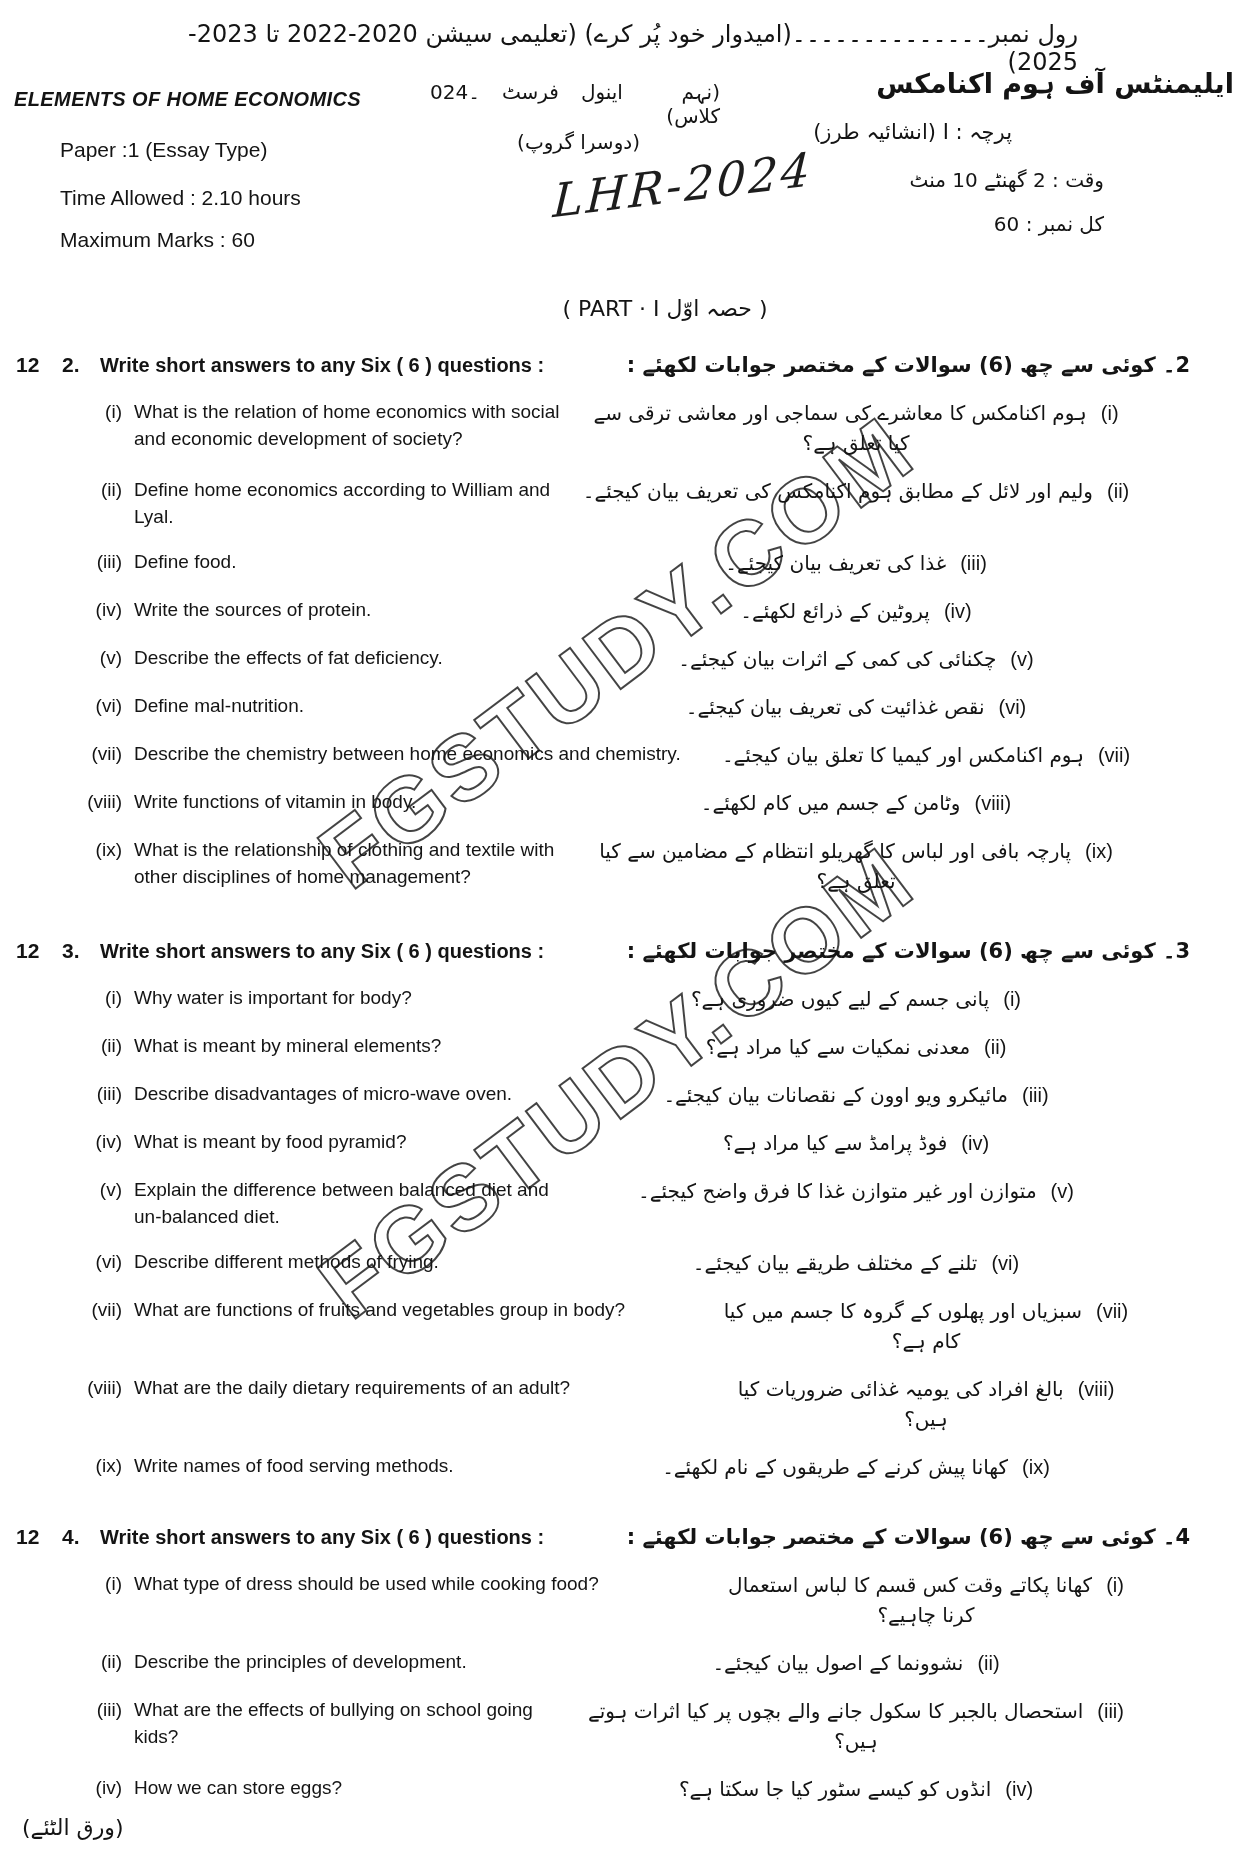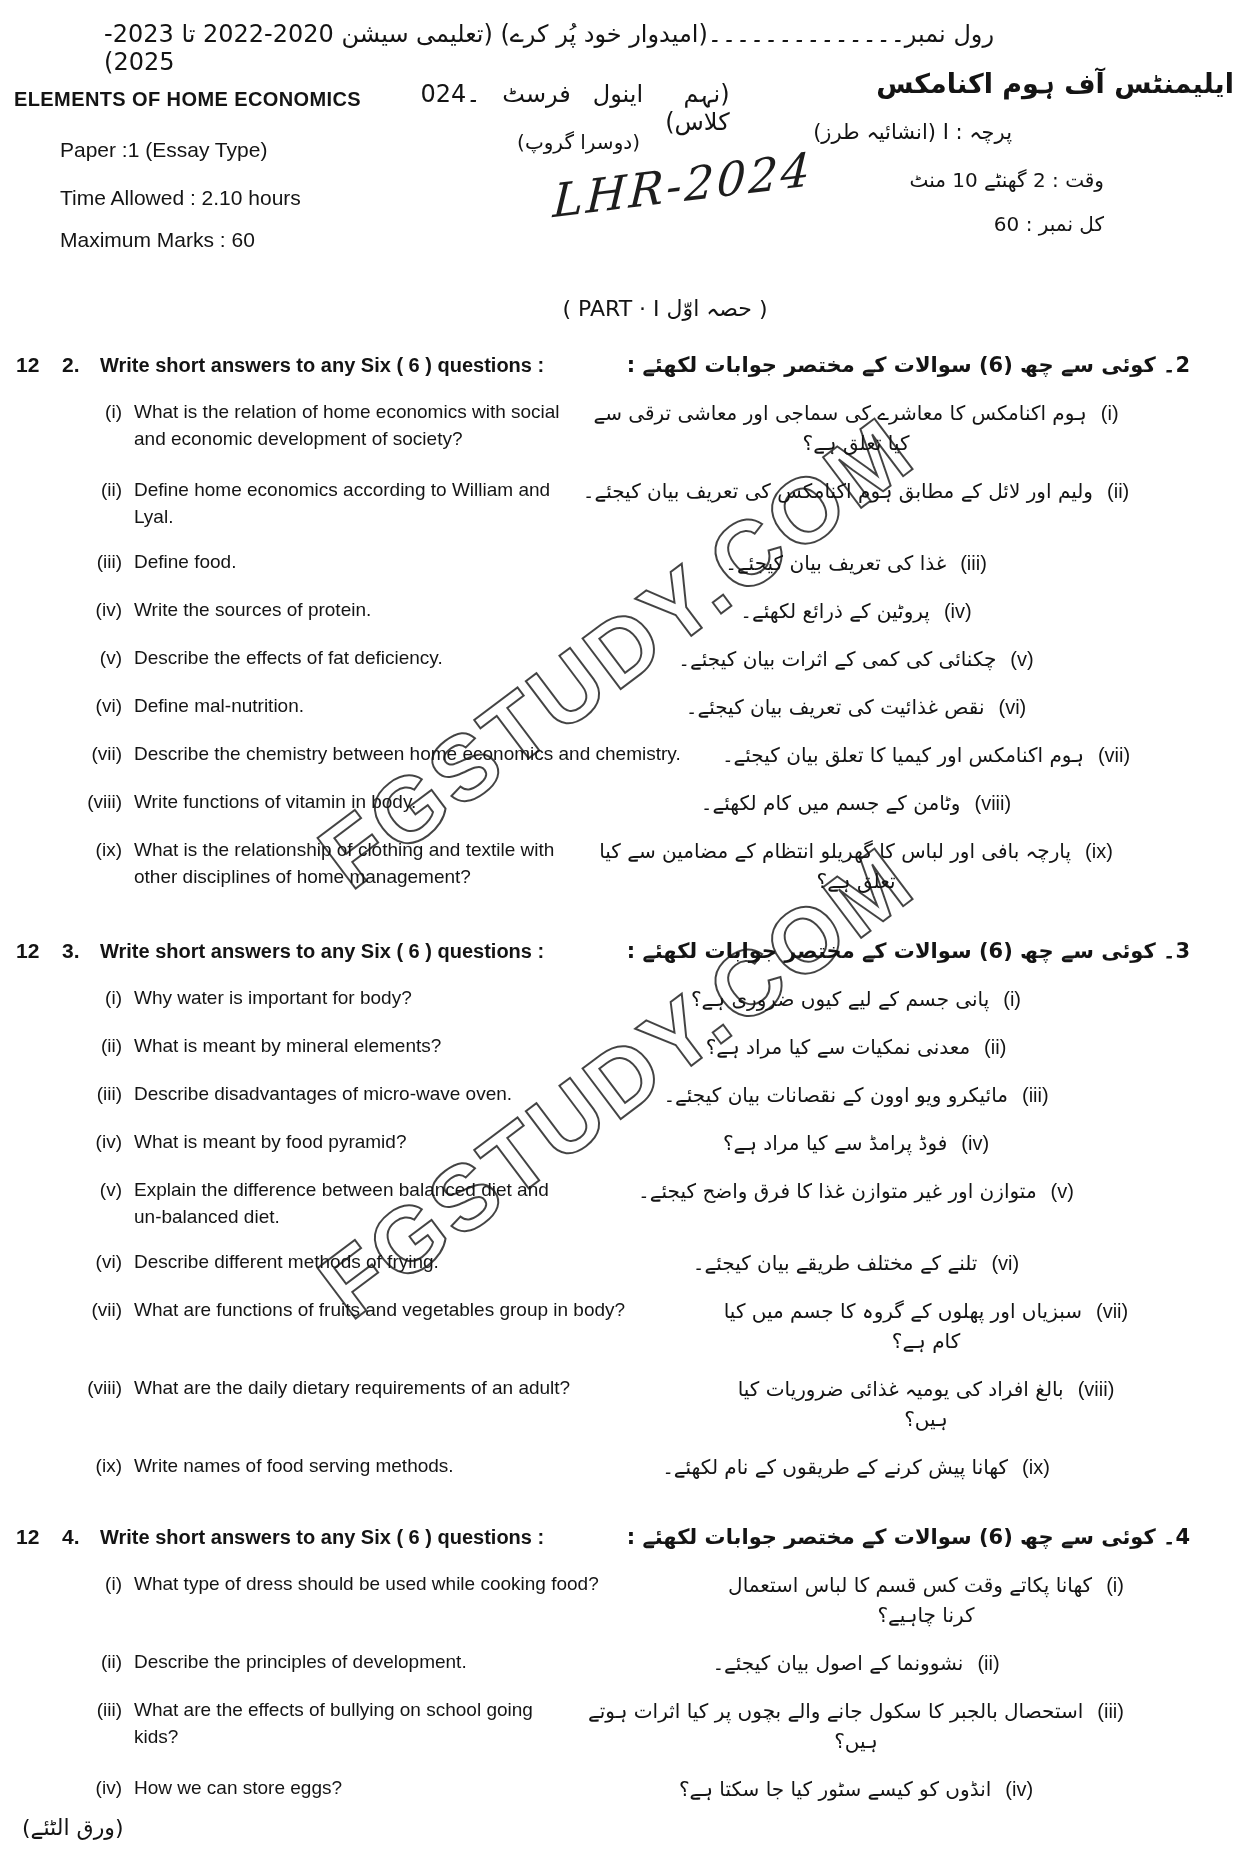--- a/index.html
+++ b/index.html
@@ -8,23 +8,23 @@
     width:1250px;height:1868px;
     background:#ffffff;
     color:#141414;
     font-family:"Liberation Sans",sans-serif;
     overflow:hidden;
   }
   .ur{font-family:"DejaVu Sans",sans-serif;}
   .abs{position:absolute;}
 
   
-  .roll-line{top:20px;left:104px;width:960px;text-align:left;direction:rtl;font-size:24px;font-family:"DejaVu Sans",sans-serif;}
-  .title-en{top:88px;left:14px;font-size:20px;font-weight:bold;letter-spacing:.4px;}
-  .center-line1{top:80px;left:430px;width:290px;display:flex;justify-content:center;gap:22px;font-size:24px;direction:ltr;}
+  .roll-line{top:20px;left:118px;width:960px;text-align:right;direction:rtl;font-size:24px;font-family:"DejaVu Sans",sans-serif;}
+  .title-en{top:88px;left:14px;font-size:20px;font-weight:bold;letter-spacing:.4px;font-style:italic;}
+  .center-line1{top:80px;left:430px;width:290px;display:flex;justify-content:center;gap:22px;font-size:20px;direction:ltr;}
   .title-ur{top:68px;right:16px;font-size:27px;font-weight:bold;direction:rtl;}
   .paper-en{top:138px;left:60px;font-size:21px;}
   .center-line2{top:130px;left:480px;width:160px;text-align:right;direction:rtl;font-size:20px;}
   .paper-ur{top:120px;right:238px;font-size:21px;direction:rtl;}
   .time-en{top:186px;left:60px;font-size:21px;}
   .time-ur{top:168px;right:146px;font-size:20px;direction:rtl;}
   .marks-en{top:228px;left:60px;font-size:21px;}
   .marks-ur{top:212px;right:146px;font-size:20px;direction:rtl;margin-left:23px;}
   .handwriting{
     top:158px;left:552px;

